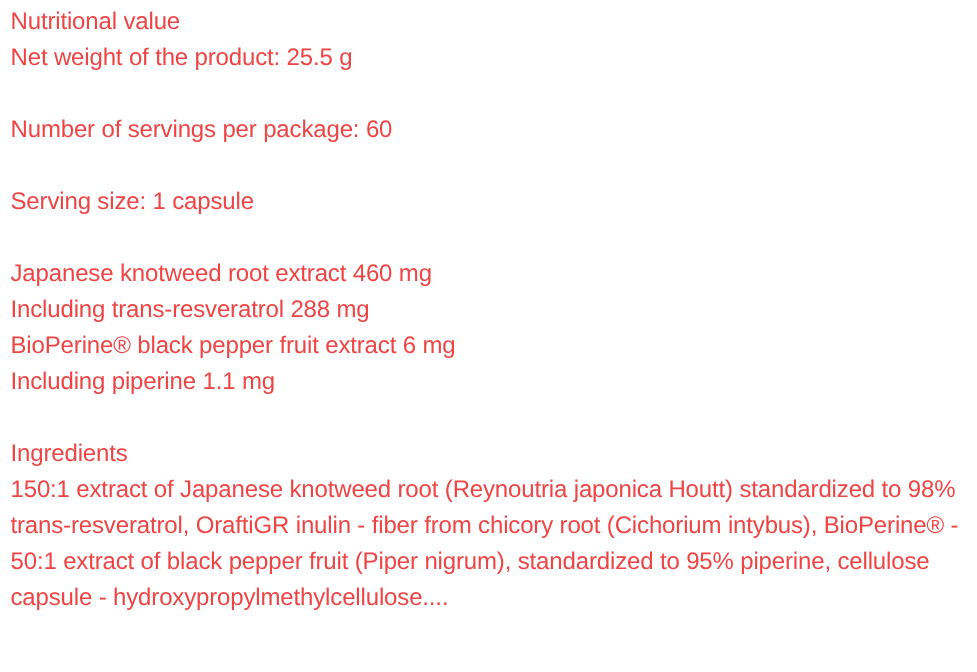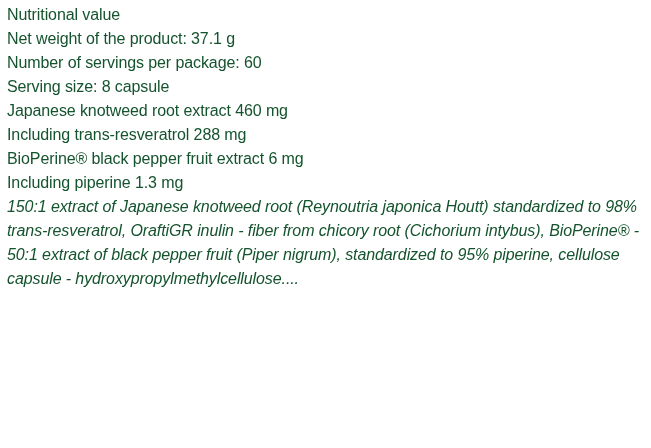--- a/index.html
+++ b/index.html
@@ -20,52 +20,53 @@
     font-family: "Liberation Sans", "DejaVu Sans", sans-serif;
     font-size: 16px;
     line-height: 24px;
     color: #414141;
     letter-spacing: -0.1px;
   }
   .para {
     margin: 0;
   }
   .para + .para {
+    margin-top: 24px; 
   }
   .line {
     white-space: nowrap;
   }
   .wrap {
     white-space: normal;
     max-width: 640px;
-    font-style: italic;
   }
 </style>
 </head>
 <body style="background: rgb(255, 255, 255);">
 
-<div class="doc" style="color: #14532d;">
+<div class="doc" style="color: #ef4444;">
 
   <div class="para">
     <div class="line">Nutritional value</div>
-    <div class="line">Net weight of the product: 37.1 g</div>
+    <div class="line">Net weight of the product: 25.5 g</div>
   </div>
 
   <div class="para">
     <div class="line">Number of servings per package: 60</div>
   </div>
 
   <div class="para">
-    <div class="line">Serving size: 8 capsule</div>
+    <div class="line">Serving size: 1 capsule</div>
   </div>
 
   <div class="para">
     <div class="line">Japanese knotweed root extract 460 mg</div>
     <div class="line">Including trans-resveratrol 288 mg</div>
     <div class="line">BioPerine® black pepper fruit extract 6 mg</div>
-    <div class="line">Including piperine 1.3 mg</div>
+    <div class="line">Including piperine 1.1 mg</div>
   </div>
 
   <div class="para">
+    <div class="line">Ingredients</div>
     <div class="wrap">150:1 extract of Japanese knotweed root (Reynoutria japonica Houtt) standardized to 98% trans-resveratrol, OraftiGR inulin - fiber from chicory root (Cichorium intybus), BioPerine® - 50:1 extract of black pepper fruit (Piper nigrum), standardized to 95% piperine, cellulose capsule - hydroxypropylmethylcellulose....</div>
   </div>
 
 </div>
 
 </body></html>

